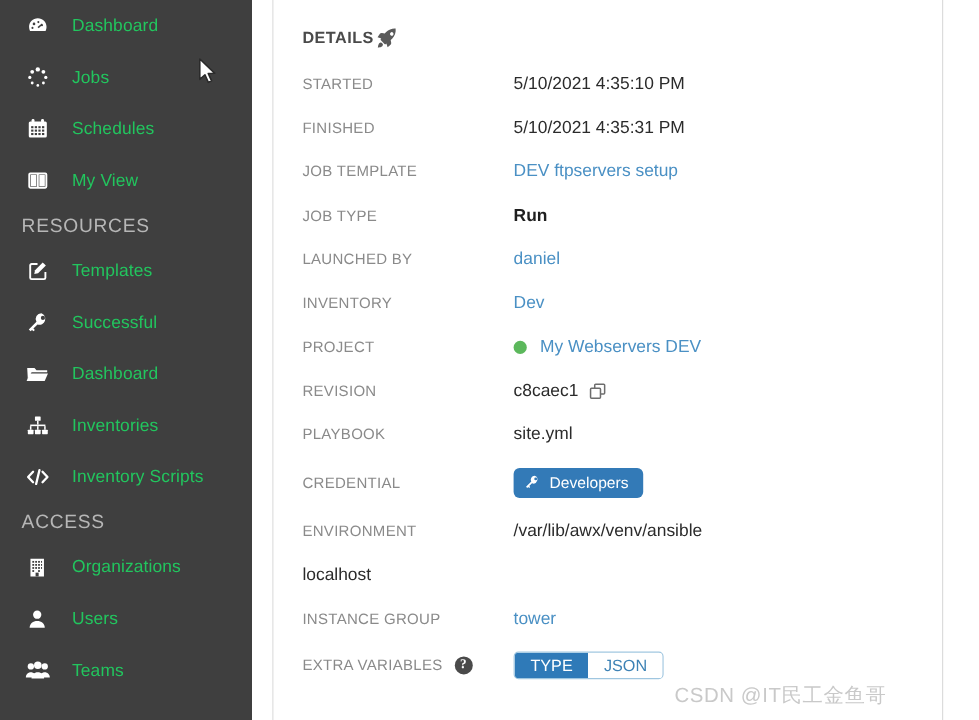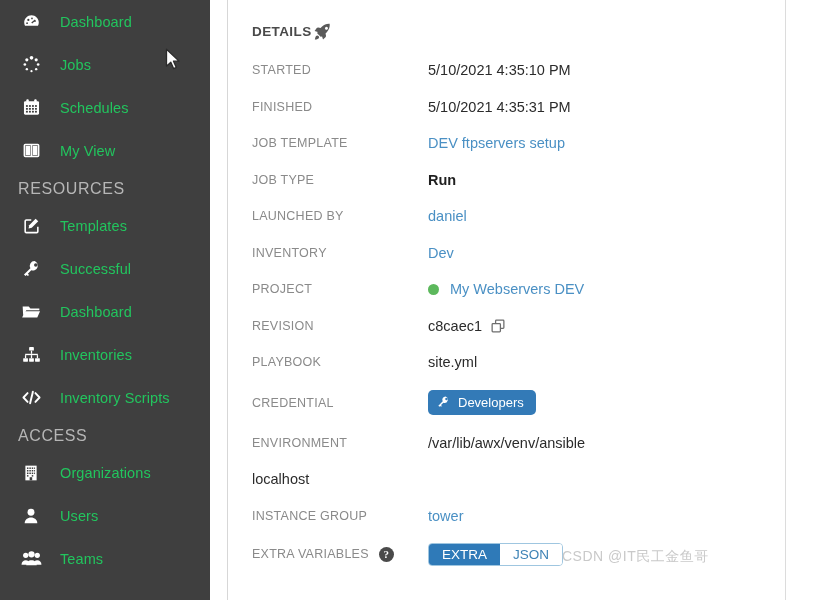--- a/index.html
+++ b/index.html
@@ -211,22 +211,22 @@
     top: 0;
     width: 1px;
     height: 600px;
     background: #dcdcdc;
   }
 
   
   .watermark {
     position: absolute;
     left: 562px;
-    top: 548px;
-    font-size: 14px;
+    top: 568px;
+    font-size: 17px;
     color: #c9c9c9;
     white-space: nowrap;
     pointer-events: none;
     letter-spacing: .5px;
   }
 
   
   .cursor {
     position: absolute;
     left: 165px;
@@ -521,21 +521,21 @@
         <div class="row-value link">tower</div>
       </div>
 
       <div class="row" style="min-height:40px">
         <div class="row-label">
           <span>EXTRA VARIABLES</span>
           <span class="help-icon">?</span>
         </div>
         <div class="row-value">
           <div class="toggle">
-            <span class="seg active">EXTRA</span>
+            <span class="seg active">TYPE</span>
             <span class="seg">JSON</span>
           </div>
         </div>
       </div>
 
     </div>
 
   </section>
 
   <div class="right-rule"></div>

